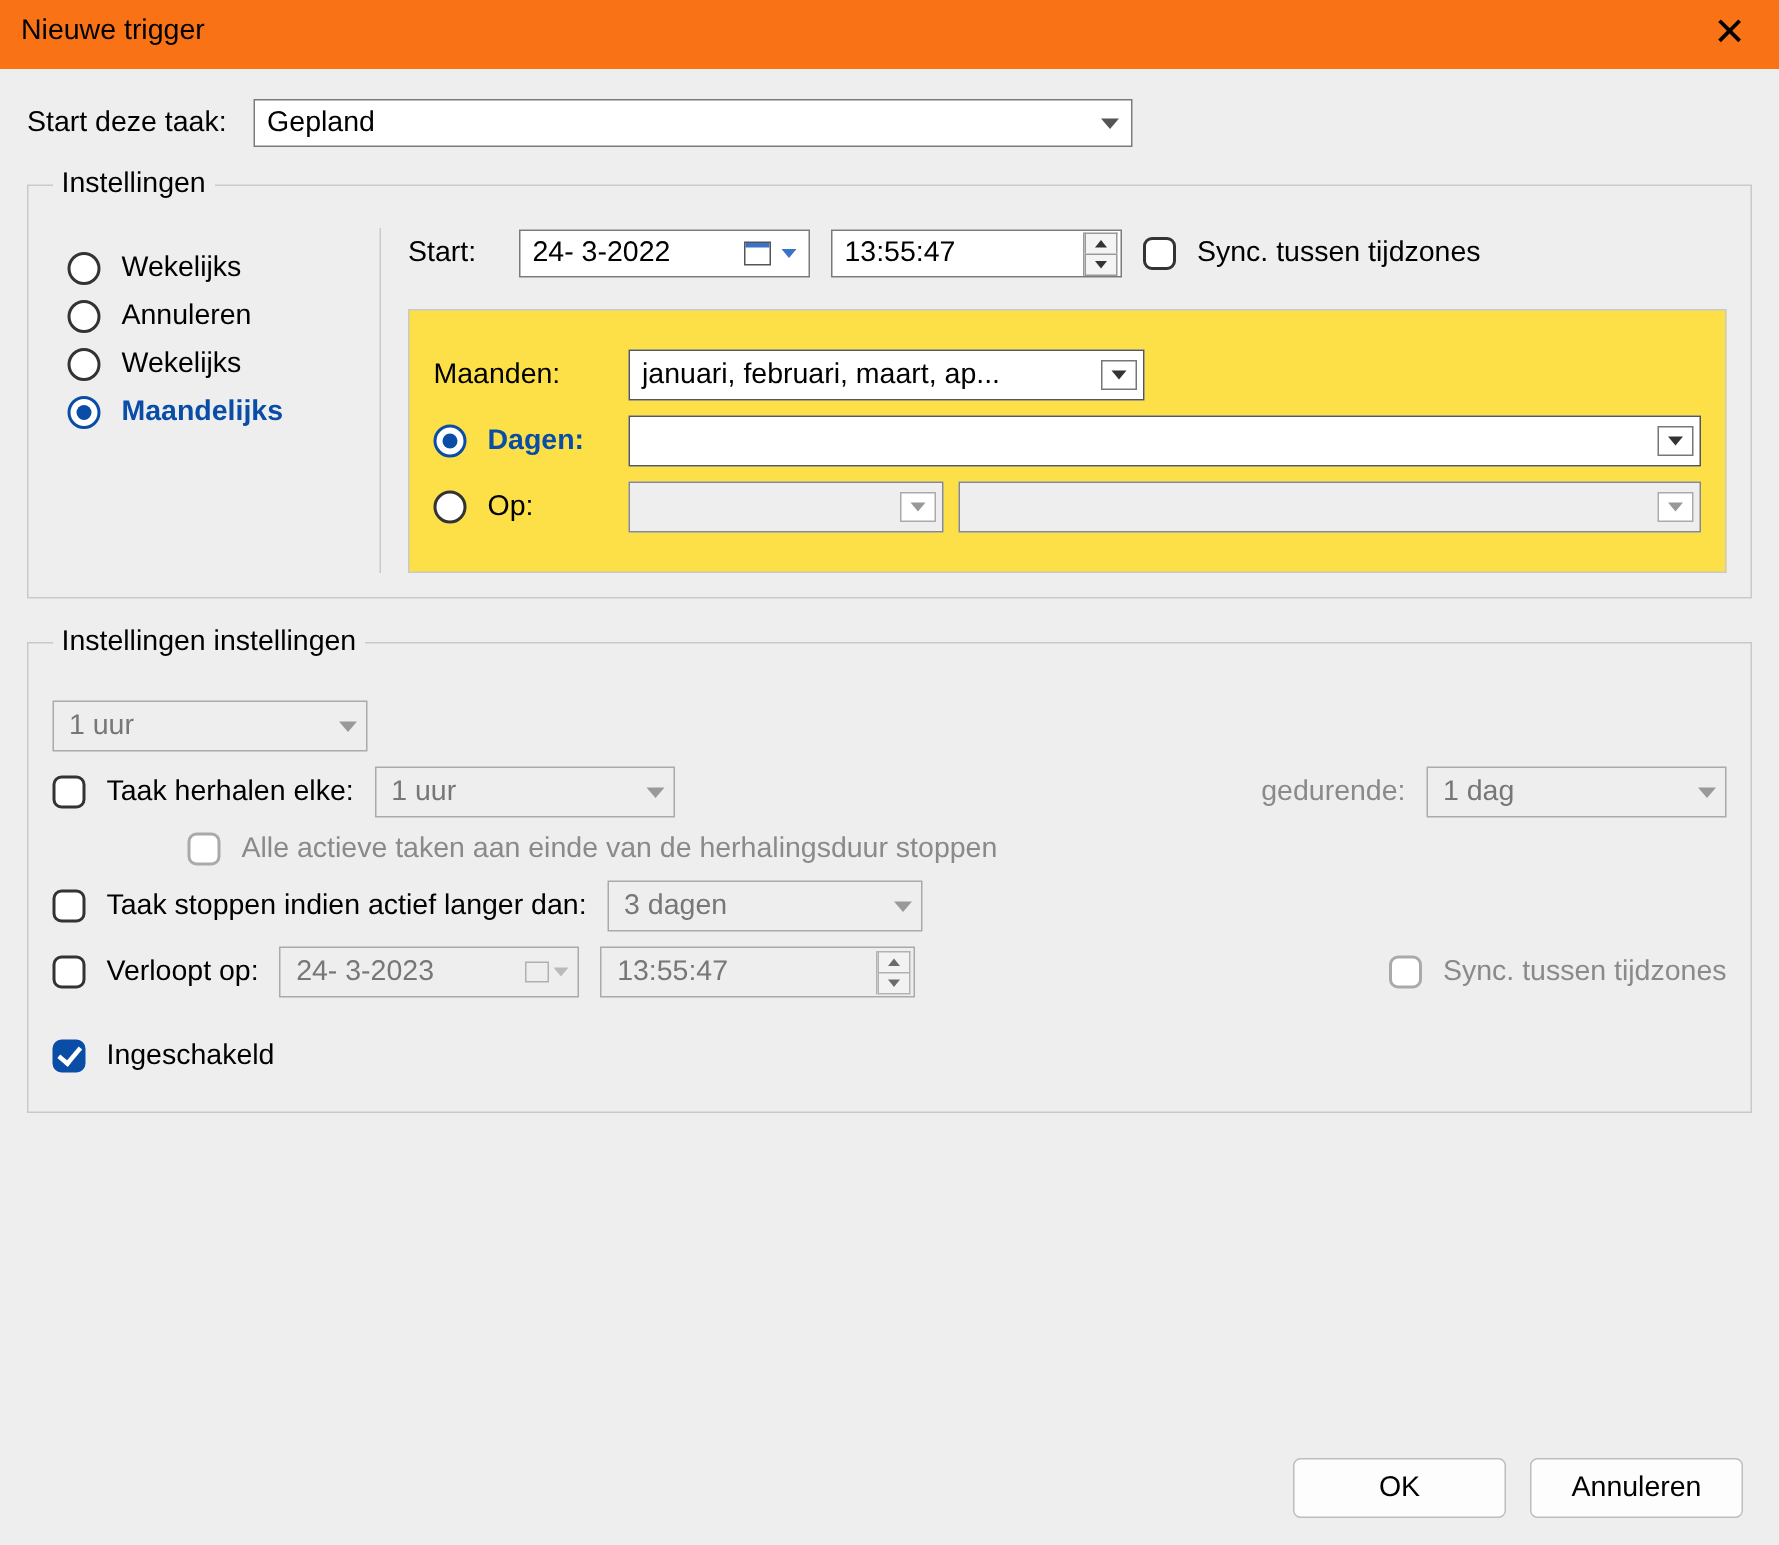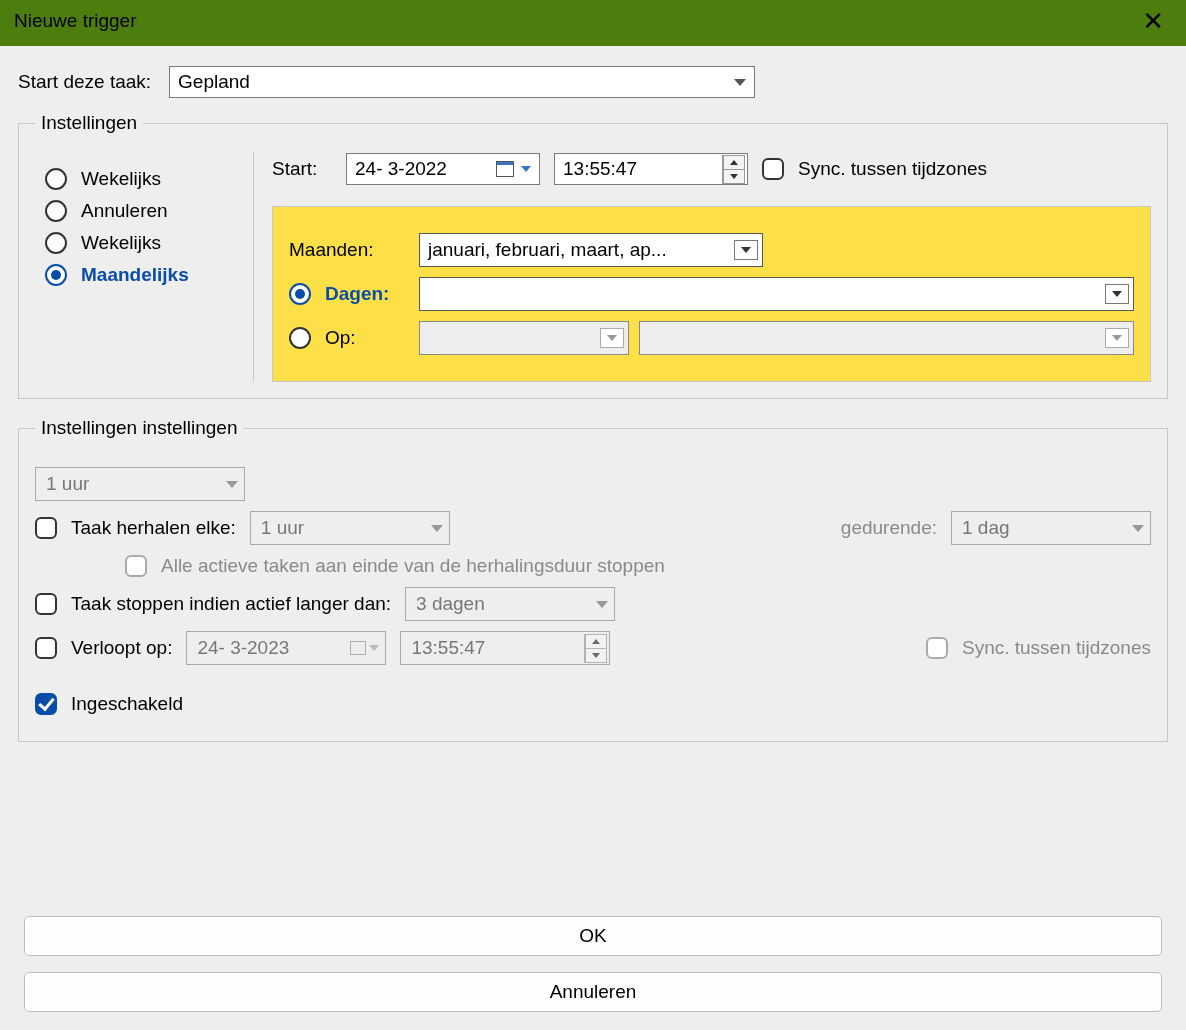--- a/index.html
+++ b/index.html
@@ -10,21 +10,21 @@
     font-family: "Segoe UI", Tahoma, sans-serif;
     font-size: 19px;
     background: #fff;
     color: #000;
   }
   .titlebar {
     display: flex;
     align-items: center;
     justify-content: space-between;
     padding: 6px 12px 10px 14px;
-    background: #4d7c0f;
+    background: #f97316;
   }
   .title { font-size: 19px; }
   .close-x {
     font-size: 26px;
     line-height: 1;
     padding: 2px 10px;
     cursor: default;
   }
   .content {
     background: #eeeeee;
@@ -155,21 +155,21 @@
     height:34px; border:1px solid #aaa; background:#eeeeee; color:#777;
     padding:0 6px 0 10px; box-sizing:border-box;
   }
   .sel-disabled .chev-down{border-top-color:#999;}
   .w200{width:200px;} .w210{width:210px;}
   .spacer{flex:1;}
   .disabled-text{color:#8a8a8a;}
 
   
   .footer {
-    margin-top:auto; display:flex; justify-content:flex-end; gap:16px; padding:8px 6px 2px;flex-direction:column;
+    margin-top:auto; display:flex; justify-content:flex-end; gap:16px; padding:8px 6px 2px;
   }
   .btn {
     min-width:140px; height:38px; background:#fdfdfd; border:1px solid #bdbdbd;
     border-radius:5px; display:flex;align-items:center;justify-content:center;
     cursor:default;
   }
 </style>
 </head>
 <body>
 

